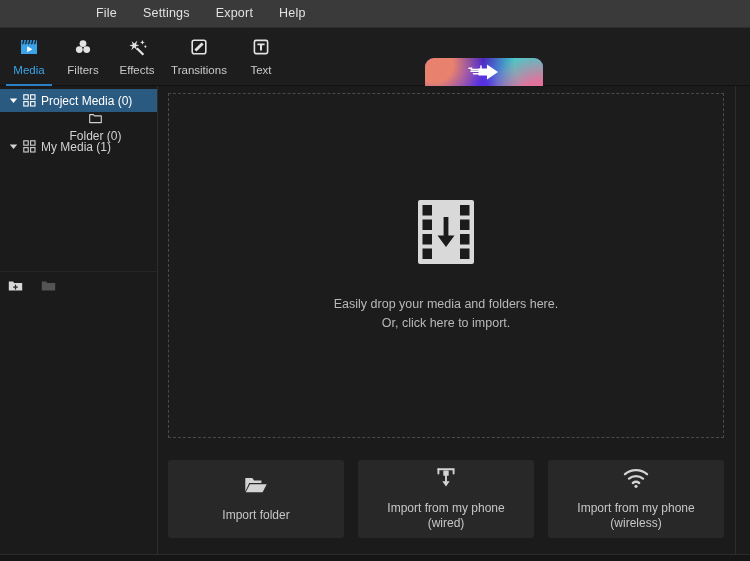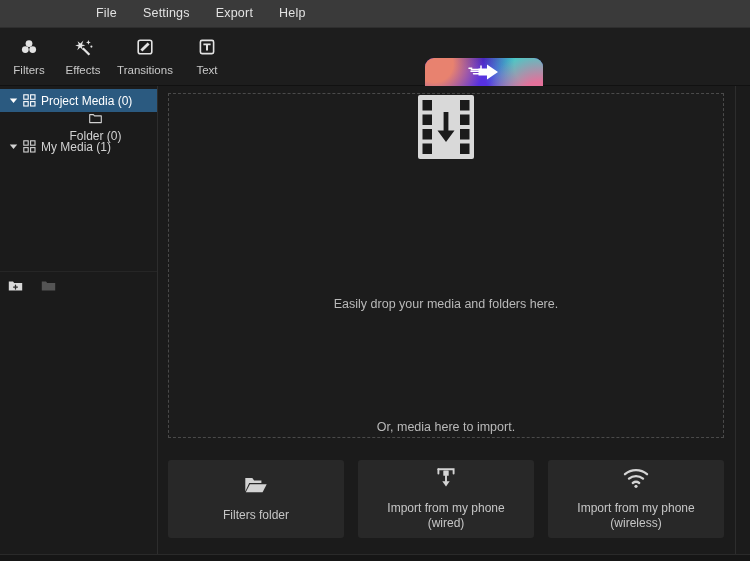--- a/index.html
+++ b/index.html
@@ -204,21 +204,21 @@
     flex-direction: column;
   }
   .dropzone {
     margin: 0 auto;
     width: 556px;
     height: 345px;
     border: 1px dashed #4a4a4a;
     display: flex;
     flex-direction: column;
     align-items: center;
-    justify-content: space-between;
+    justify-content: center;
     cursor: default;
     background: #1c1c1c;
   }
   .dz-ico { margin-bottom: 26px; }
   .dz-line {
     font-size: 12.5px;
     color: #b9b9b9;
     line-height: 19px;
   }
 
@@ -272,20 +272,31 @@
 
   <div class="menubar">
     <div class="menu-item">File</div>
     <div class="menu-item">Settings</div>
     <div class="menu-item">Export</div>
     <div class="menu-item">Help</div>
   </div>
 
   <div class="toolbar">
 
+    <div class="tool active">
+      <div class="ico">
+        <svg width="20" height="20" viewBox="0 0 20 20">
+          <path d="M2 5.4 L18 5.4 L18 17 L2 17 Z" fill="#3ba3e8"></path>
+          <path d="M2 3 L18 3 L18 7.2 L2 7.2 Z" fill="#2f8fd4"></path>
+          <path d="M4.2 3 L5.4 3 L4.2 7.2 L3 7.2 Z M7.2 3 L8.4 3 L7.2 7.2 L6 7.2 Z M10.2 3 L11.4 3 L10.2 7.2 L9 7.2 Z M13.2 3 L14.4 3 L13.2 7.2 L12 7.2 Z M16.2 3 L17.4 3 L16.2 7.2 L15 7.2 Z" fill="#1b1b1b"></path>
+          <path d="M8.2 9.2 L13.4 12.2 L8.2 15.2 Z" fill="#ffffff"></path>
+        </svg>
+      </div>
+      <div class="lbl">Media</div>
+    </div>
 
     <div class="tool">
       <div class="ico">
         <svg width="20" height="20" viewBox="0 0 20 20">
           <circle cx="10" cy="6.6" r="3.4" fill="#e3e3e3"></circle>
           <circle cx="6.3" cy="12.6" r="3.4" fill="#e3e3e3"></circle>
           <circle cx="13.7" cy="12.6" r="3.4" fill="#e3e3e3"></circle>
         </svg>
       </div>
       <div class="lbl">Filters</div>
@@ -428,33 +439,33 @@
             <rect x="5.5" y="35" width="9.5" height="10.5" fill="#1b1b1b"></rect>
             <rect x="5.5" y="49.5" width="9.5" height="10.5" fill="#1b1b1b"></rect>
             <rect x="43" y="6" width="9.5" height="10.5" fill="#1b1b1b"></rect>
             <rect x="43" y="20.5" width="9.5" height="10.5" fill="#1b1b1b"></rect>
             <rect x="43" y="35" width="9.5" height="10.5" fill="#1b1b1b"></rect>
             <rect x="43" y="49.5" width="9.5" height="10.5" fill="#1b1b1b"></rect>
             <path d="M26.6 18 L31.4 18 L31.4 36.5 L37.5 36.5 L29 48 L20.5 36.5 L26.6 36.5 Z" fill="#1b1b1b"></path>
           </svg>
         </div>
         <div class="dz-line">Easily drop your media and folders here.</div>
-        <div class="dz-line">Or, media here to import.</div>
+        <div class="dz-line">Or, click here to import.</div>
       </div>
 
       <div class="import-row">
 
         <div class="import-btn">
           <span>
             <svg width="24" height="20" viewBox="0 0 24 20">
               <path d="M1.3 3 L8.3 3 L10.1 5.4 L17.4 5.4 L17.4 8 L5.2 8 L1.3 16.6 Z" fill="#d4d4d4"></path>
               <path d="M5.9 9.2 L22.7 9.2 L18.6 17.2 L1.8 17.2 Z" fill="#d4d4d4"></path>
             </svg>
           </span>
-          <span class="ib-lbl">Filters folder</span>
+          <span class="ib-lbl">Import folder</span>
         </div>
 
         <div class="import-btn">
           <span>
             <svg width="22" height="21" viewBox="0 0 22 21">
               <path d="M3.4 2.2 L18.6 2.2 L18.6 6.6" stroke="#d4d4d4" stroke-width="1.9" fill="none" stroke-linecap="round"></path>
               <path d="M3.4 2.2 L3.4 6.6" stroke="#d4d4d4" stroke-width="1.9" fill="none" stroke-linecap="round"></path>
               <rect x="8.3" y="3.4" width="5.4" height="5.4" rx="0.6" fill="#d4d4d4"></rect>
               <path d="M11 8.6 L11 14.2" stroke="#d4d4d4" stroke-width="1.9" stroke-linecap="round"></path>
               <path d="M11 19.4 L7.3 14.2 L14.7 14.2 Z" fill="#d4d4d4"></path>

